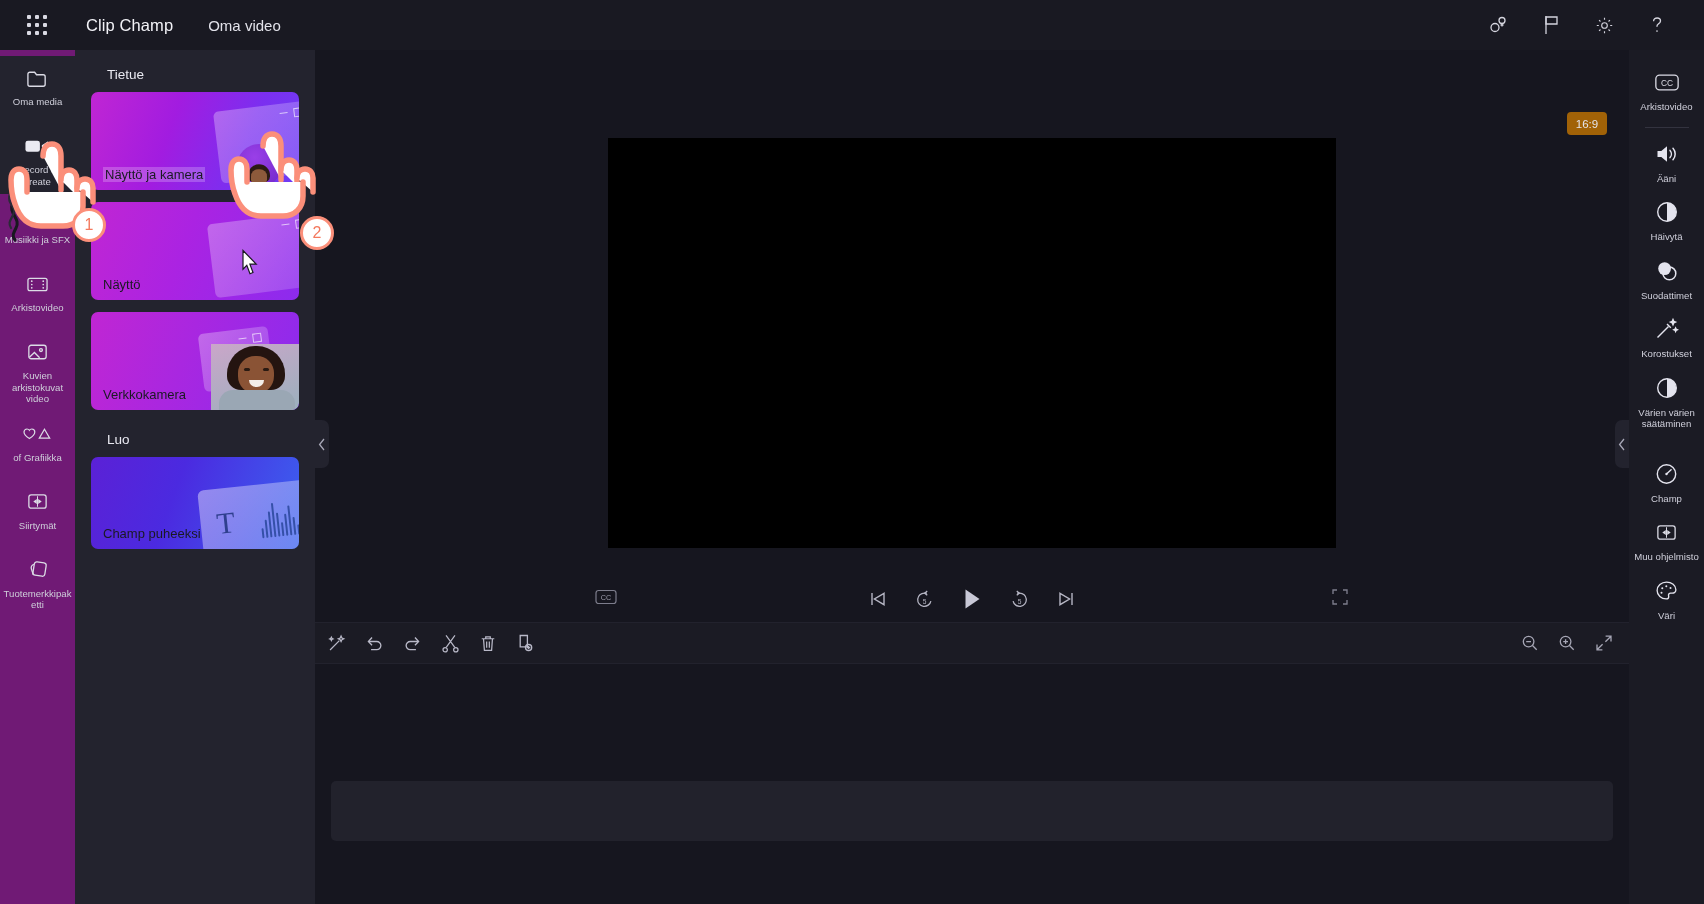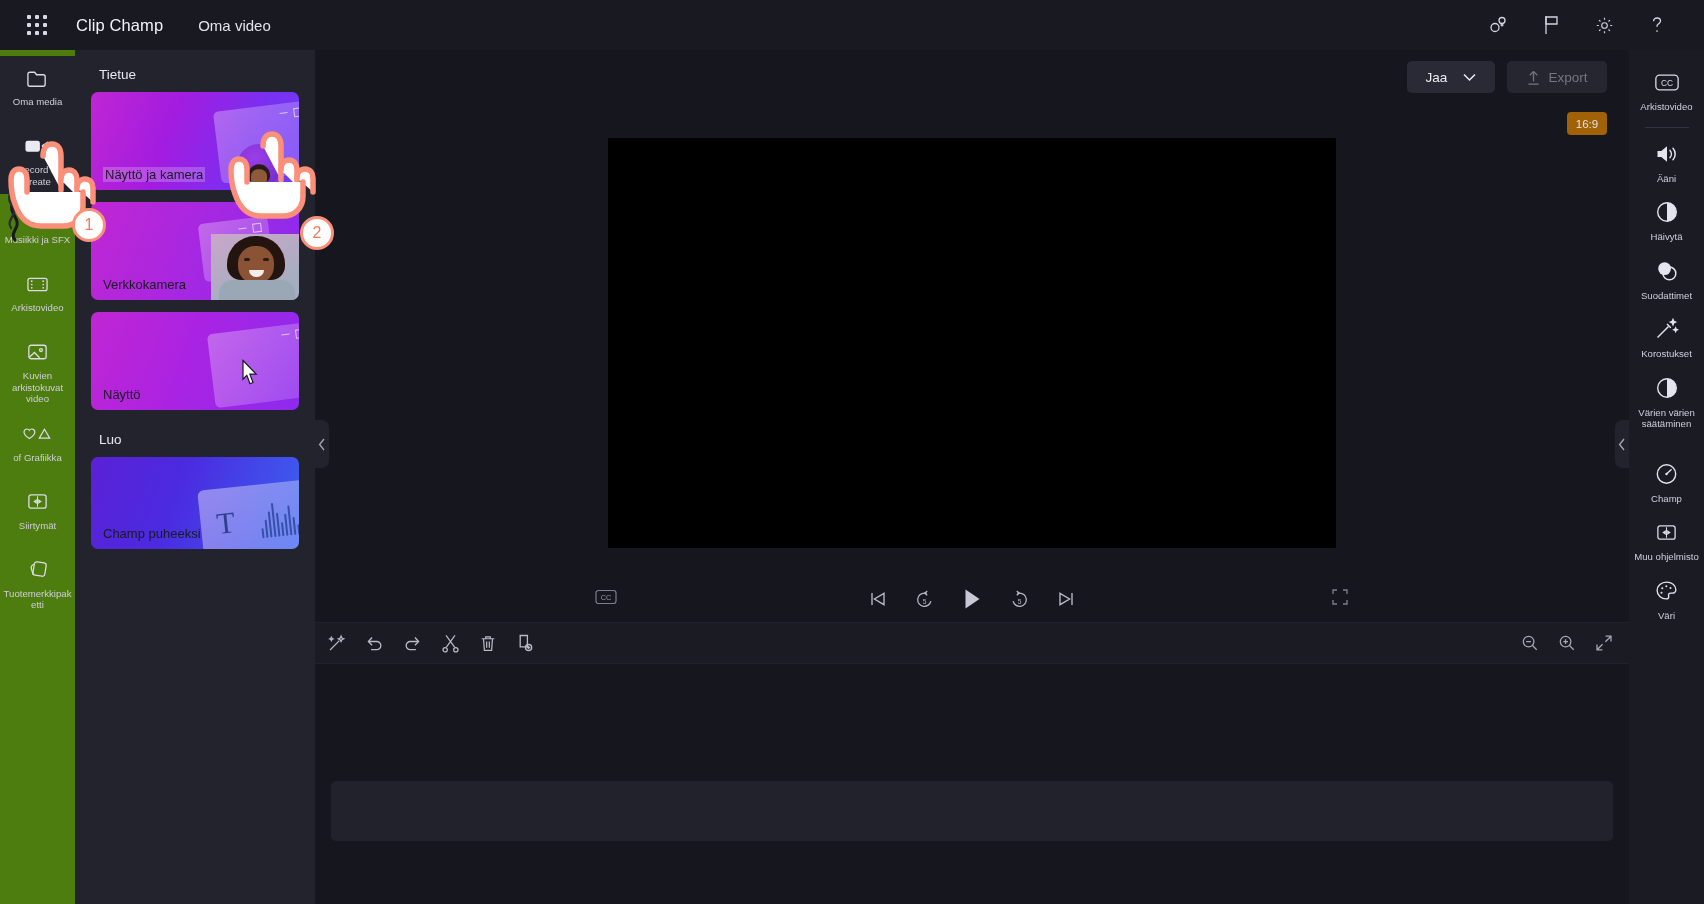--- a/index.html
+++ b/index.html
@@ -20,30 +20,30 @@
     display:flex; align-items:center;
     z-index:30;
   }
   .waffle {
     width:34px; height:34px; margin-left:20px;
     display:grid; grid-template-columns:repeat(3,4px); grid-template-rows:repeat(3,4px);
     gap:4px; align-content:center; justify-content:center;
     border-radius:4px; cursor:pointer;
   }
   .waffle i { width:4px; height:4px; background:#d9d9e3; border-radius:1px; display:block;}
-  .brand { margin-left:22px; font-size:16.5px; color:#f2f2f7; letter-spacing:.1px;}
+  .brand { margin-left:32px; font-size:16.5px; color:#f2f2f7; letter-spacing:.1px;}
   .projname { margin-left:35px; font-size:15px; color:#e2e2ea; cursor:text;}
   .header-right { margin-left:auto; display:flex; align-items:center; gap:27px; margin-right:34px;}
   .hicon { width:26px; height:26px; display:flex; align-items:center; justify-content:center; cursor:pointer; opacity:.92;}
   .hicon svg { display:block; }
 
   
   .rail {
     position:absolute; left:0; top:50px; width:75px; height:854px;
-    background:#4d7c0f;
+    background:#701a75;
     padding-top:6px;
   }
   .rail-item {
     width:75px; min-height:68px; padding:9px 3px 7px;
     display:flex; flex-direction:column; align-items:center; justify-content:flex-start;
     gap:5px; cursor:pointer; position:relative;
   }
   .rail-item .ico { height:26px; display:flex; align-items:center; justify-content:center; }
   .rail-item .lbl {
     font-size:9.6px; line-height:11.5px; text-align:center; color:#cfcfda;
@@ -51,21 +51,21 @@
   }
   .rail-item.active { background:#23232e; }
   .rail-item.selected { background:#23232e; }
 
   
   .panel {
     position:absolute; left:75px; top:50px; width:240px; height:854px;
     background:#23232e;
     padding:14px 16px 0 16px;
   }
-  .panel-h { font-size:13.5px; color:#e9e9f1; margin:3px 0 10px 8px; }
+  .panel-h { font-size:13.5px; color:#e9e9f1; margin:3px 0 10px 16px; }
   .panel-h.second { margin-top:22px; }
   .card {
     position:relative; width:208px; height:98px; border-radius:7px;
     overflow:hidden; cursor:pointer; margin-bottom:12px;
   }
   .card .cap {
     position:absolute; left:12px; bottom:8px; font-size:13px; color:#1a1a22;
     font-weight:400; z-index:4; white-space:nowrap;
   }
   .card .cap.hl { background:rgba(255,255,255,.22); padding:0 2px; }
@@ -358,40 +358,40 @@
       <div class="bubble">
         <div class="face">
             <div class="hair"></div>
             <div class="skin"></div>
             <div class="body"></div>
           </div>
       </div>
       <div class="cap hl">Näyttö ja kamera</div>
     </div>
 
+    <div class="card c3">
+      <div class="mini-win" style="right:-16px; top:16px; width:104px; height:74px;"></div>
+      <div class="cap">Näyttö</div>
+      <svg class="cursor-arrow" style="left:150px; top:47px;" width="20" height="27" viewBox="0 0 20 27">
+        <path d="M2 1.5l13.2 13.6h-6.3l3.1 8.4-3 1.2-3.2-8.4-3.8 3.9z" fill="#fff" stroke="#1a1a22" stroke-width="1.2"></path>
+      </svg>
+    </div>
+
     <div class="card c2">
       <div class="mini-win" style="right:28px; top:18px; width:70px; height:58px;"></div>
       <div class="photo">
         <div class="bg"></div>
           <div class="ph-hair"></div>
           <div class="ph-skin"></div>
         <div class="ph-eye l"></div>
           <div class="ph-eye r"></div>
           <div class="ph-smile"></div>
           <div class="ph-body"></div>
       </div>
       <div class="cap">Verkkokamera</div>
-    </div>
-
-    <div class="card c3">
-      <div class="mini-win" style="right:-16px; top:16px; width:104px; height:74px;"></div>
-      <div class="cap">Näyttö</div>
-      <svg class="cursor-arrow" style="left:150px; top:47px;" width="20" height="27" viewBox="0 0 20 27">
-        <path d="M2 1.5l13.2 13.6h-6.3l3.1 8.4-3 1.2-3.2-8.4-3.8 3.9z" fill="#fff" stroke="#1a1a22" stroke-width="1.2"></path>
-      </svg>
     </div>
 
     <div class="panel-h second">Luo</div>
 
     <div class="card c4" style="height:92px;">
       <div class="tts-art">
         <div class="tglyph">T</div>
         <div class="bars">
           <i style="height:10px"></i>
             <i style="height:18px"></i>
@@ -410,34 +410,20 @@
   </div>
 
   <div class="panel-collapse">
     <svg width="8" height="13" viewBox="0 0 8 13" fill="none" stroke="#a8a8b8" stroke-width="1.3">
       <path d="M6 1L1.6 6.5 6 12"></path>
     </svg>
   </div>
 
   <div class="stage">
 
-    <div class="stage-top">
-      <button class="jaa-btn">
-        <span>Jaa</span>
-        <svg width="13" height="9" viewBox="0 0 13 9" fill="none" stroke="#ececf3" stroke-width="1.5">
-          <path d="M1 1.5l5.5 5.5L12 1.5"></path>
-        </svg>
-      </button>
-      <button class="export-btn">
-        <svg width="15" height="17" viewBox="0 0 16 18" fill="none" stroke="#75757f" stroke-width="1.4">
-          <path d="M8 13V2.5M8 2.5L4 6.6M8 2.5l4 4.1M2.5 16h11"></path>
-        </svg>
-        <span>Export</span>
-      </button>
-    </div>
 
     <div class="ratio-chip">16:9</div>
 
     <div class="preview-wrap">
       <div class="preview"></div>
     </div>
 
     <div class="player-bar">
       <div class="pb-cc">
         <svg width="22" height="16" viewBox="0 0 22 16">

